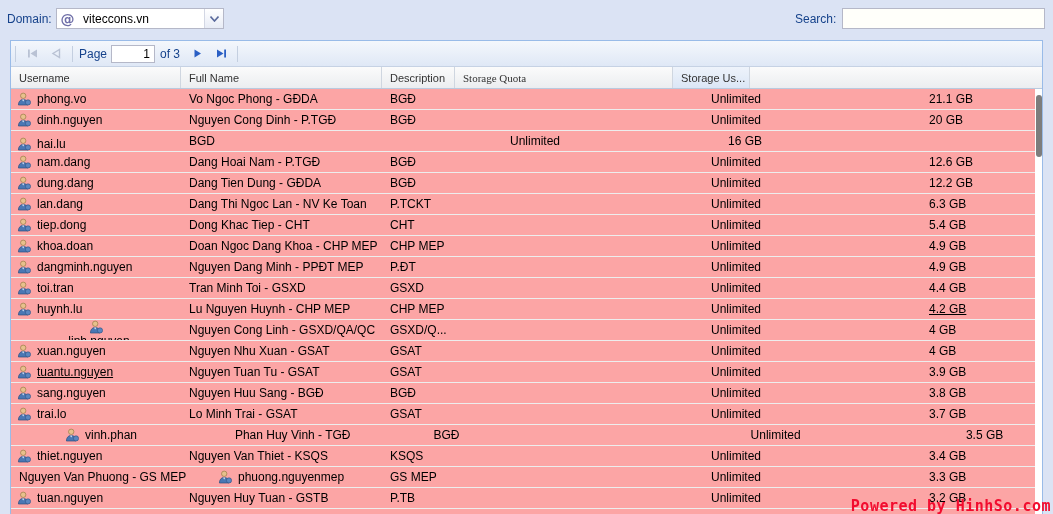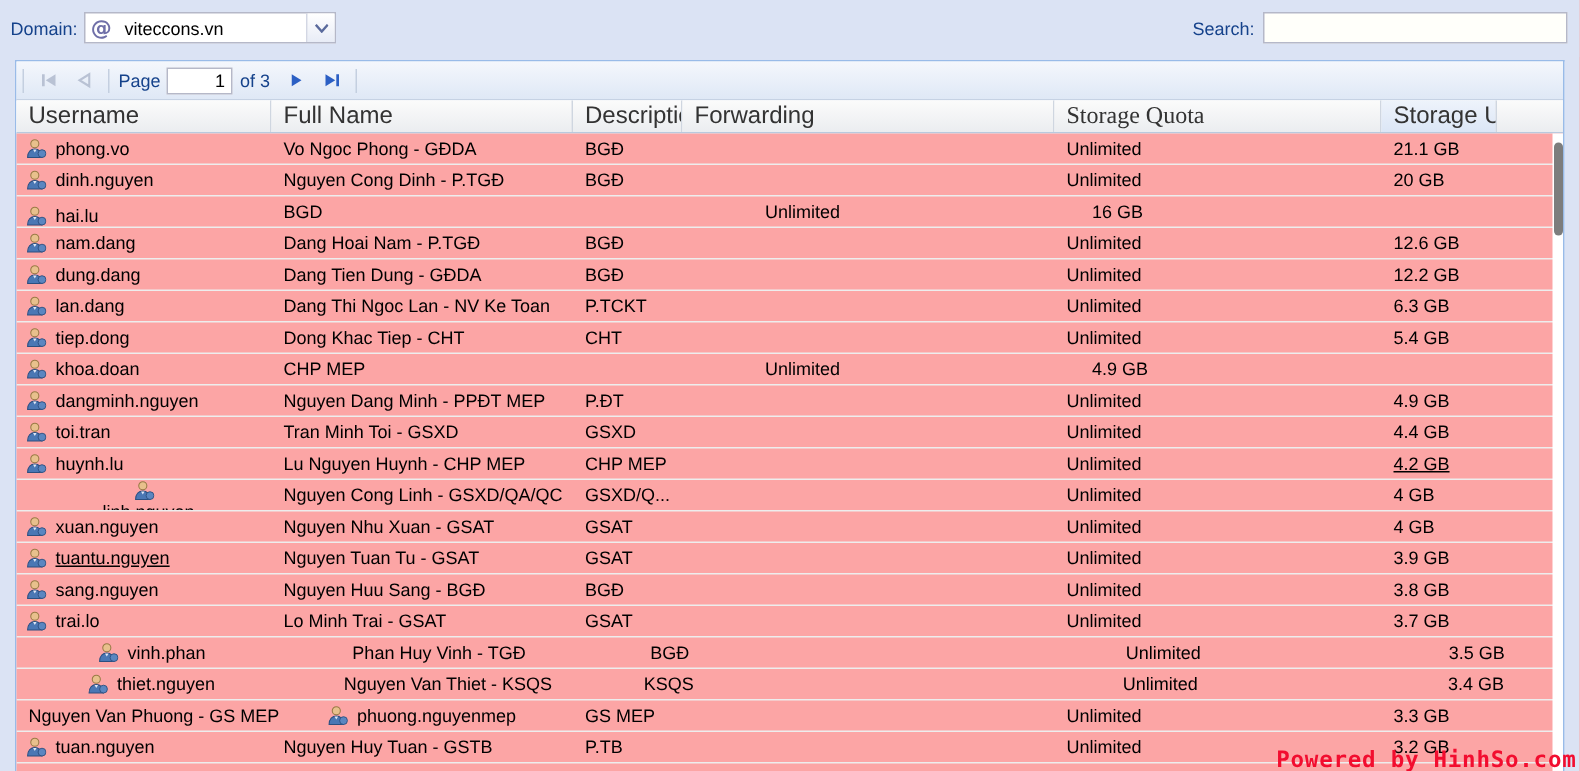--- a/index.html
+++ b/index.html
@@ -89,21 +89,21 @@
     border-bottom:1px solid #b9c9de;
     display:flex;
     background:#fff;
   }
   .col-hd{
     height:21px;box-sizing:border-box;
     background:linear-gradient(#fbfbfb,#ebedf0);
     border-right:1px solid #cfd6e0;
     display:flex;align-items:center;
     padding-left:8px;
-    font-size:16px;color:#333;
+    font-size:11px;color:#333;
     white-space:nowrap;overflow:hidden;
     cursor:pointer;
   }
   .col-hd.sorted{
     background:linear-gradient(#eef3fb,#dbe6f6);
   }
   .col-hd.filler{border-right:none;background:linear-gradient(#fbfbfb,#ebedf0);}
 
   
   #rows-view{
@@ -197,21 +197,20 @@
         <rect x="9.2" y="2.5" width="1.8" height="8" fill="#2b5fc4"></rect>
       </svg>
     </div>
     <div class="pg-sep"></div>
   </div>
 
   <div id="col-headers">
       <div class="col-hd" style="width: 170px;">Username</div>
       <div class="col-hd" style="width: 201px;">Full Name</div>
       <div class="col-hd" style="width: 73px;">Description</div>
-      <div class="col-hd" style="width: 248px;">Forwarding</div>
       <div class="col-hd" style="width: 218px; font-family: Liberation Serif, serif;">Storage Quota</div>
       <div class="col-hd sorted" style="width: 77px;">Storage Us...</div>
       <div class="col-hd filler" style="flex: 1 1 auto;"></div>
     </div>
 
   <div id="rows-view">
       <div class="row">
         <div class="cell user" style="width: 170px;">
           <svg class="user-icon" viewBox="0 0 14 14">
             <circle cx="6.2" cy="3.8" r="2.7" fill="#e8c08c" stroke="#9a7a46" stroke-width="0.7"></circle>
@@ -332,20 +331,21 @@
       <div class="row">
         <div class="cell user" style="width: 170px;">
           <svg class="user-icon" viewBox="0 0 14 14">
             <circle cx="6.2" cy="3.8" r="2.7" fill="#e8c08c" stroke="#9a7a46" stroke-width="0.7"></circle>
             <path d="M1.4 13 C1.4 9.3 3.6 7.4 6.2 7.4 C8.8 7.4 11 9.3 11 13 Z" fill="#4a77b4" stroke="#2c4f80" stroke-width="0.7"></path>
             <path d="M5 7.6 L6.2 9.6 L7.4 7.6" fill="#dfe8f6"></path>
             <circle cx="11" cy="10.4" r="2.6" fill="#5b86c0" stroke="#2c4f80" stroke-width="0.6"></circle>
           </svg>
           <span>khoa.doan</span>
         </div>
+        <div class="cell" style="width: 201px;">Doan Ngoc Dang Khoa - CHP MEP</div>
         <div class="cell" style="width: 73px;">CHP MEP</div>
         <div class="cell" style="width: 248px;"></div>
         <div class="cell" style="width: 218px;">Unlimited</div>
         <div class="cell" style="width: 77px;">4.9 GB</div>
         <div class="cell" style="flex: 1 1 auto;"></div>
       </div>
       <div class="row">
         <div class="cell user" style="width: 170px;">
           <svg class="user-icon" viewBox="0 0 14 14">
             <circle cx="6.2" cy="3.8" r="2.7" fill="#e8c08c" stroke="#9a7a46" stroke-width="0.7"></circle>
@@ -492,21 +492,21 @@
           <span>vinh.phan</span>
         </div>
         <div class="cell" style="width: 201px;">Phan Huy Vinh - TGĐ</div>
         <div class="cell" style="width: 73px;">BGĐ</div>
         <div class="cell" style="width: 248px;"></div>
         <div class="cell" style="width: 218px;">Unlimited</div>
         <div class="cell" style="width: 77px;">3.5 GB</div>
         <div class="cell" style="flex: 1 1 auto;"></div>
       </div>
       <div class="row">
-        <div class="cell user" style="width: 170px; margin-left: 41px;">
+        <div class="cell user" style="width: 170px;">
           <svg class="user-icon" viewBox="0 0 14 14">
             <circle cx="6.2" cy="3.8" r="2.7" fill="#e8c08c" stroke="#9a7a46" stroke-width="0.7"></circle>
             <path d="M1.4 13 C1.4 9.3 3.6 7.4 6.2 7.4 C8.8 7.4 11 9.3 11 13 Z" fill="#4a77b4" stroke="#2c4f80" stroke-width="0.7"></path>
             <path d="M5 7.6 L6.2 9.6 L7.4 7.6" fill="#dfe8f6"></path>
             <circle cx="11" cy="10.4" r="2.6" fill="#5b86c0" stroke="#2c4f80" stroke-width="0.6"></circle>
           </svg>
           <span>thiet.nguyen</span>
         </div>
         <div class="cell" style="width: 201px;">Nguyen Van Thiet - KSQS</div>
         <div class="cell" style="width: 73px;">KSQS</div>

